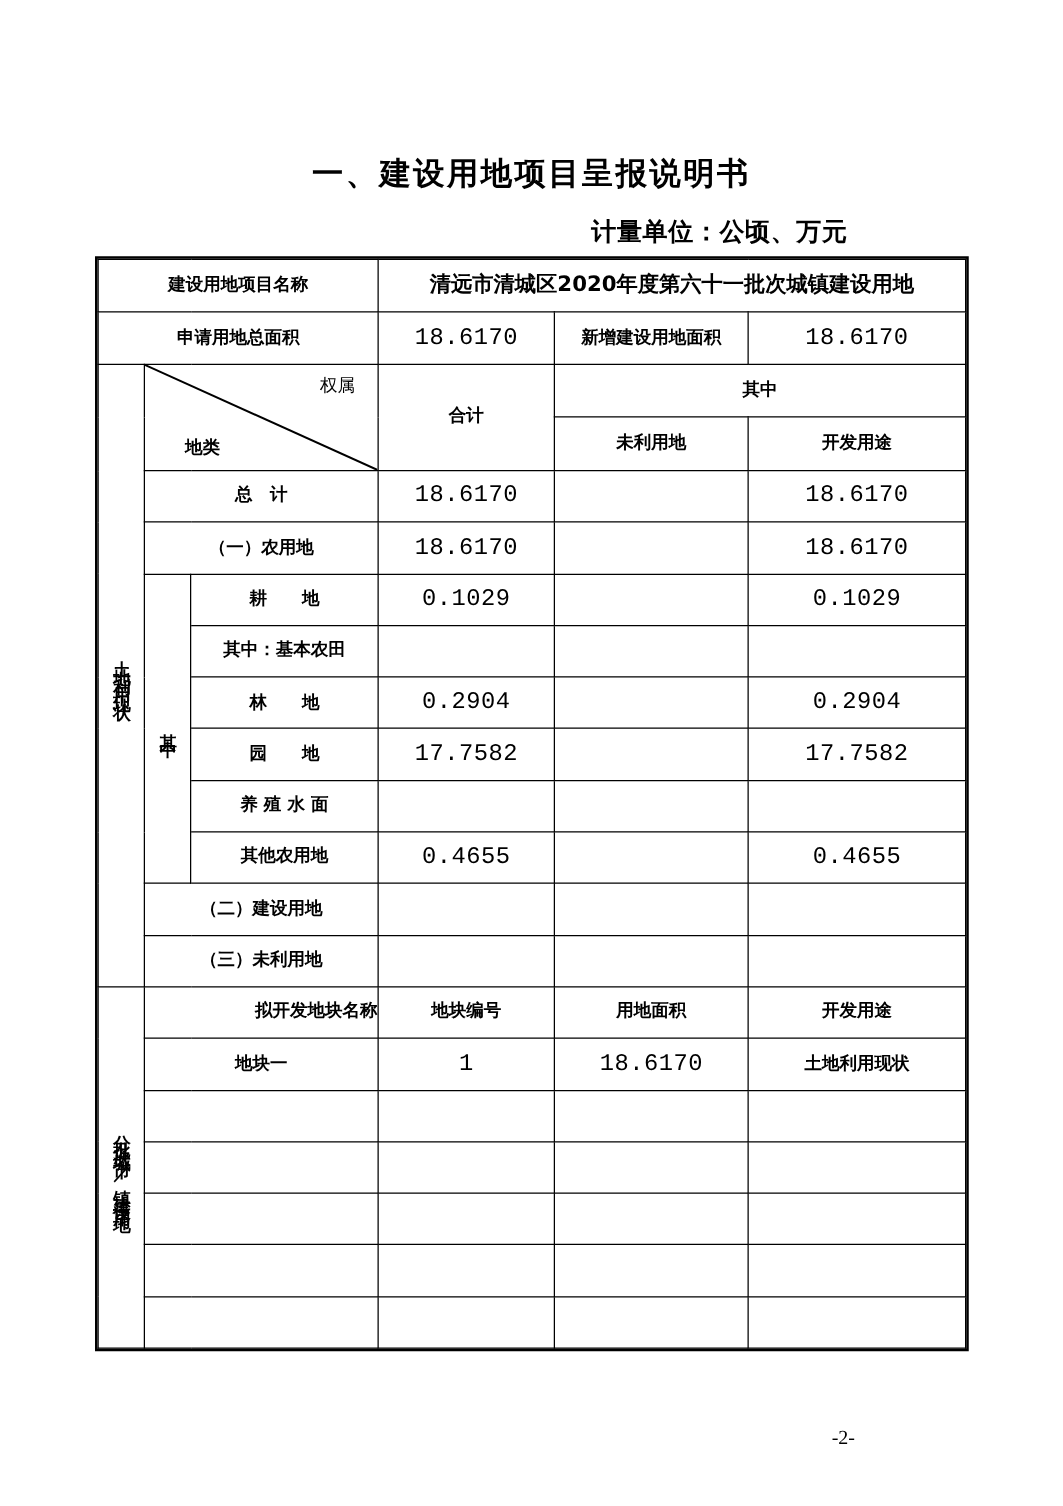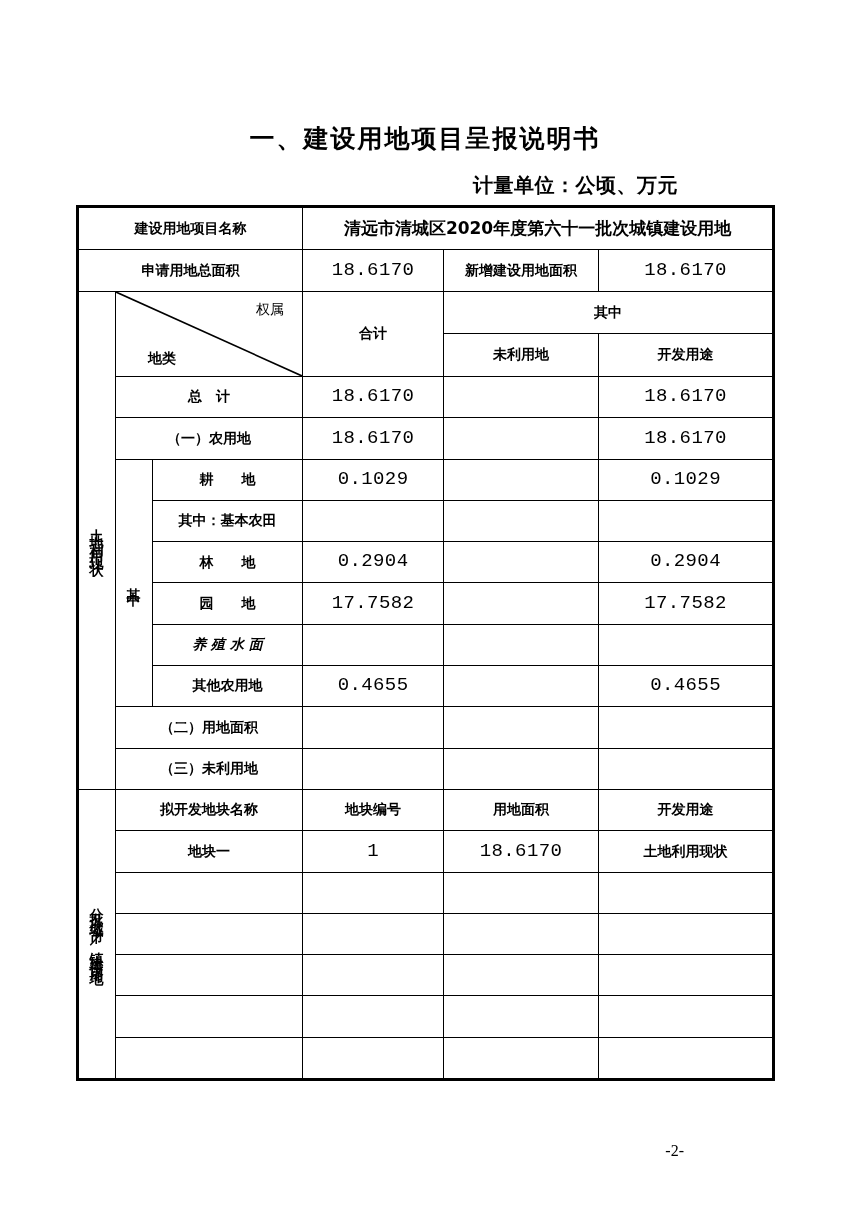--- a/index.html
+++ b/index.html
@@ -186,52 +186,52 @@
     </tr>
 
     <tr class="r-row">
       <td style="letter-spacing:0;">园　　地</td>
       <td class="num">17.7582</td>
       <td class="num"></td>
       <td class="num">17.7582</td>
     </tr>
 
     <tr class="r-row">
-      <td style="letter-spacing:0;font-style:italic;">养 殖 水 面</td>
+      <td style="letter-spacing:0;">养 殖 水 面</td>
       <td class="num"></td>
       <td class="num"></td>
       <td class="num"></td>
     </tr>
 
     <tr class="r-row">
       <td style="letter-spacing:0;margin-left:48px;">其他农用地</td>
       <td class="num">0.4655</td>
       <td class="num"></td>
       <td class="num">0.4655</td>
     </tr>
 
     <tr class="r-row">
-      <td colspan="2" style="letter-spacing:0;">（二）用地面积</td>
+      <td colspan="2" style="letter-spacing:0;">（二）建设用地</td>
       <td class="num"></td>
       <td class="num"></td>
       <td class="num"></td>
     </tr>
 
     <tr class="r-row">
       <td colspan="2" style="letter-spacing:0;">（三）未利用地</td>
       <td class="num"></td>
       <td class="num"></td>
       <td class="num"></td>
     </tr>
 
     <tr class="r-row">
       <td rowspan="7">
         <span class="vlabel tight">分批次城市／镇建设用地</span>
       </td>
-      <td colspan="2" style="letter-spacing:0;">拟开发地块名称</td>
+      <td colspan="2" style="letter-spacing:0;text-align:right;">拟开发地块名称</td>
       <td style="letter-spacing:0;">地块编号</td>
       <td style="letter-spacing:0;">用地面积</td>
       <td style="letter-spacing:0;">开发用途</td>
     </tr>
 
     <tr class="r-row">
       <td colspan="2" style="letter-spacing:0;">地块一</td>
       <td class="num">1</td>
       <td class="num">18.6170</td>
       <td style="letter-spacing:0;">土地利用现状</td>

